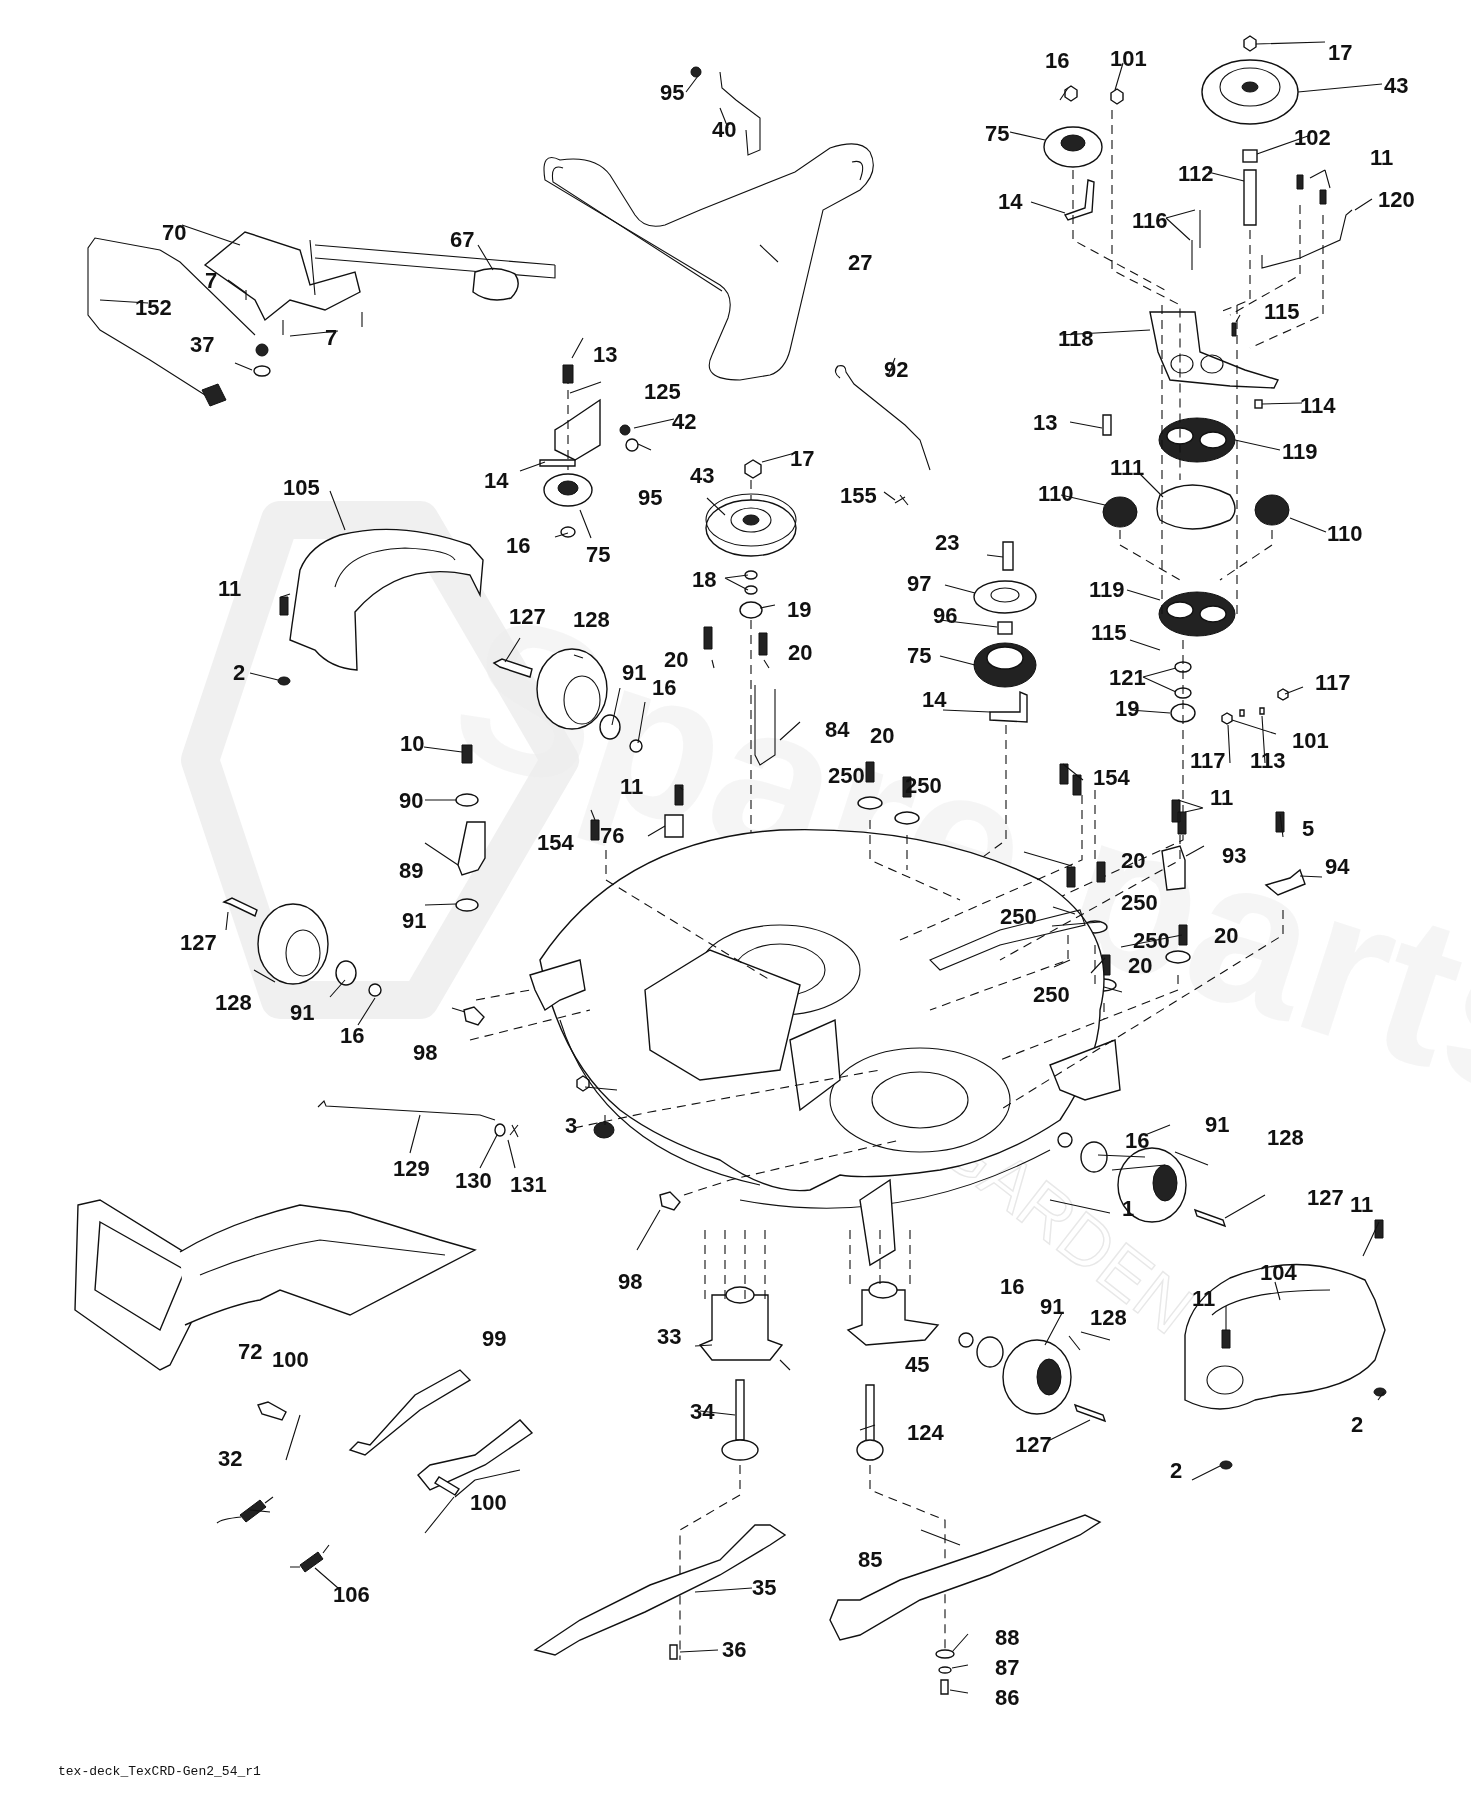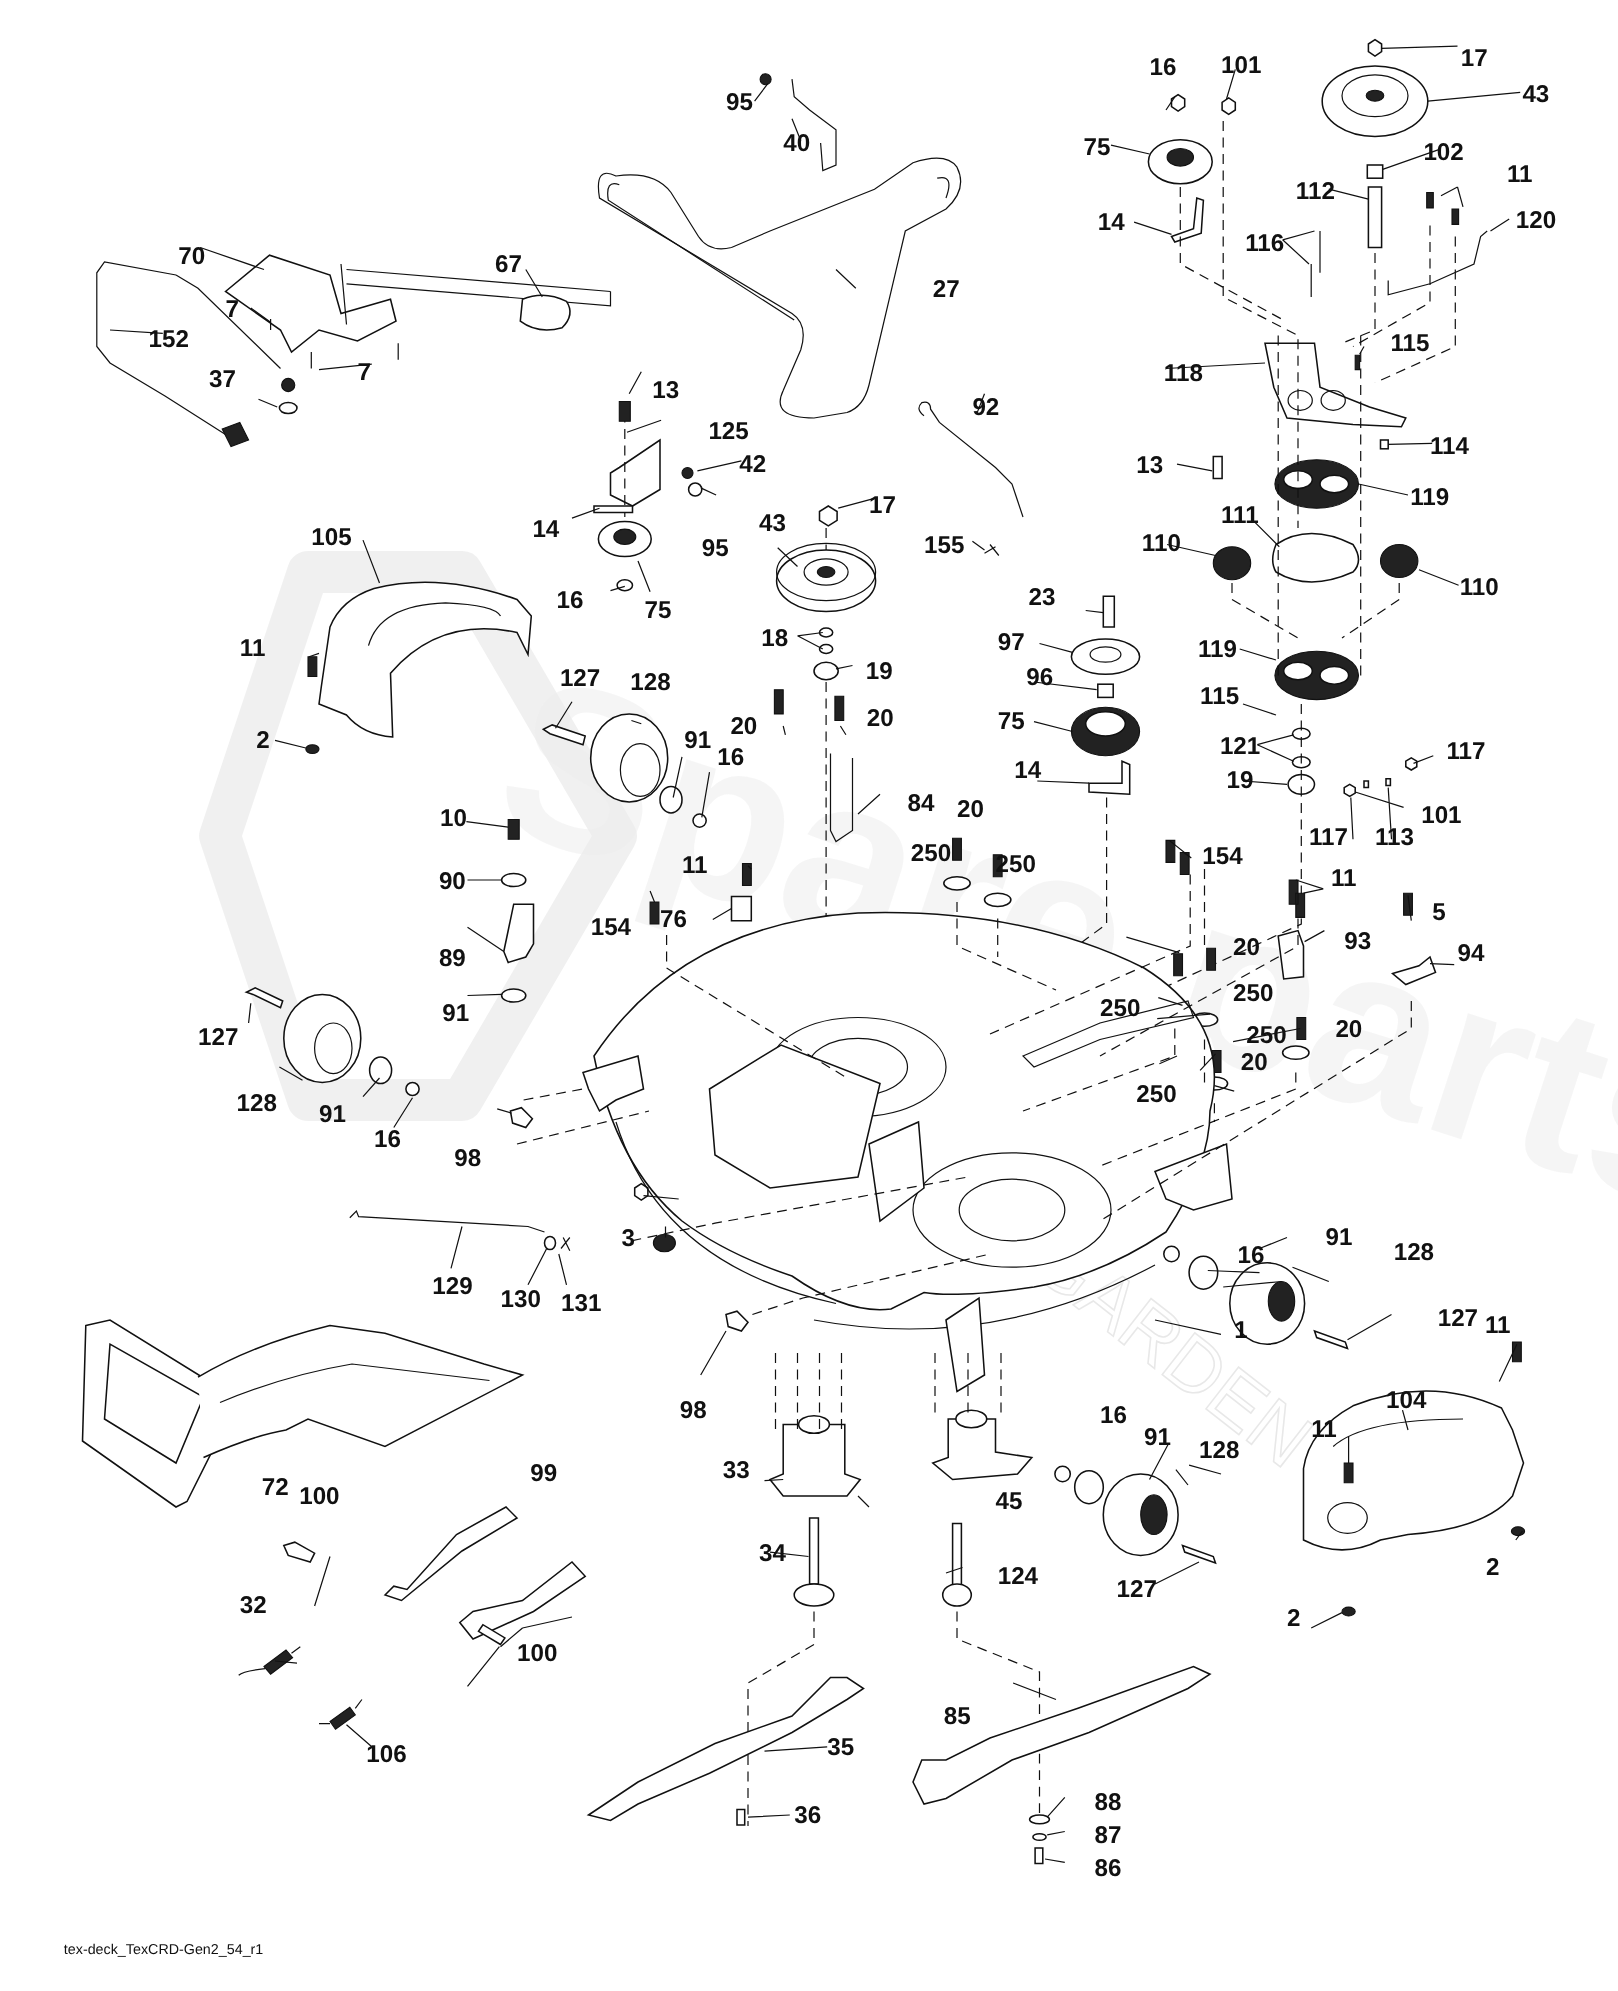--- a/index.html
+++ b/index.html
@@ -9,21 +9,21 @@
   .part { fill: #ffffff; stroke: #111111; stroke-width: 1.4; }
   .part-dark { fill: #222222; stroke: #111111; stroke-width: 1; }
   .thin { fill: none; stroke: #111111; stroke-width: 1.1; }
   .dash { fill: none; stroke: #111111; stroke-width: 1.1; stroke-dasharray: 9 6; }
   .leader { fill: none; stroke: #111111; stroke-width: 1.1; }
   .callout { font-family: "Liberation Sans", sans-serif; font-weight: bold; font-size: 22px; fill: #111111; }
   .watermark { fill: none; stroke: #ececec; stroke-width: 38; stroke-linejoin: round; }
   .watermark-text { font-family: "Liberation Sans", sans-serif; font-weight: bold; fill: #eeeeee; }
   .watermark-sub { font-family: "Liberation Sans", sans-serif; fill: none; stroke: #e8e8e8; stroke-width: 1.4; }
   #footer-caption { position: absolute; left: 58px; top: 1764px; font-size: 13px; color: #111111;
-                    font-family: Liberation Sans, sans-serif; }
+                    font-family: Liberation Mono, monospace; }
 </style>
 </head>
 <body>
 
 <svg id="diagram" viewBox="0 0 1471 1810" xmlns="http://www.w3.org/2000/svg">
 
   <g>
     <path class="watermark" d="M280 520 L420 520 L560 760 L420 1000 L280 1000 L200 760 Z" opacity="0.8"></path>
     <text class="watermark-text" x="440" y="830" font-size="210" transform="rotate(18 700 800)" opacity="0.55">Spare parts</text>
     <text class="watermark-sub" x="930" y="1200" font-size="70" transform="rotate(38 1000 1180)">GARDEN</text>

